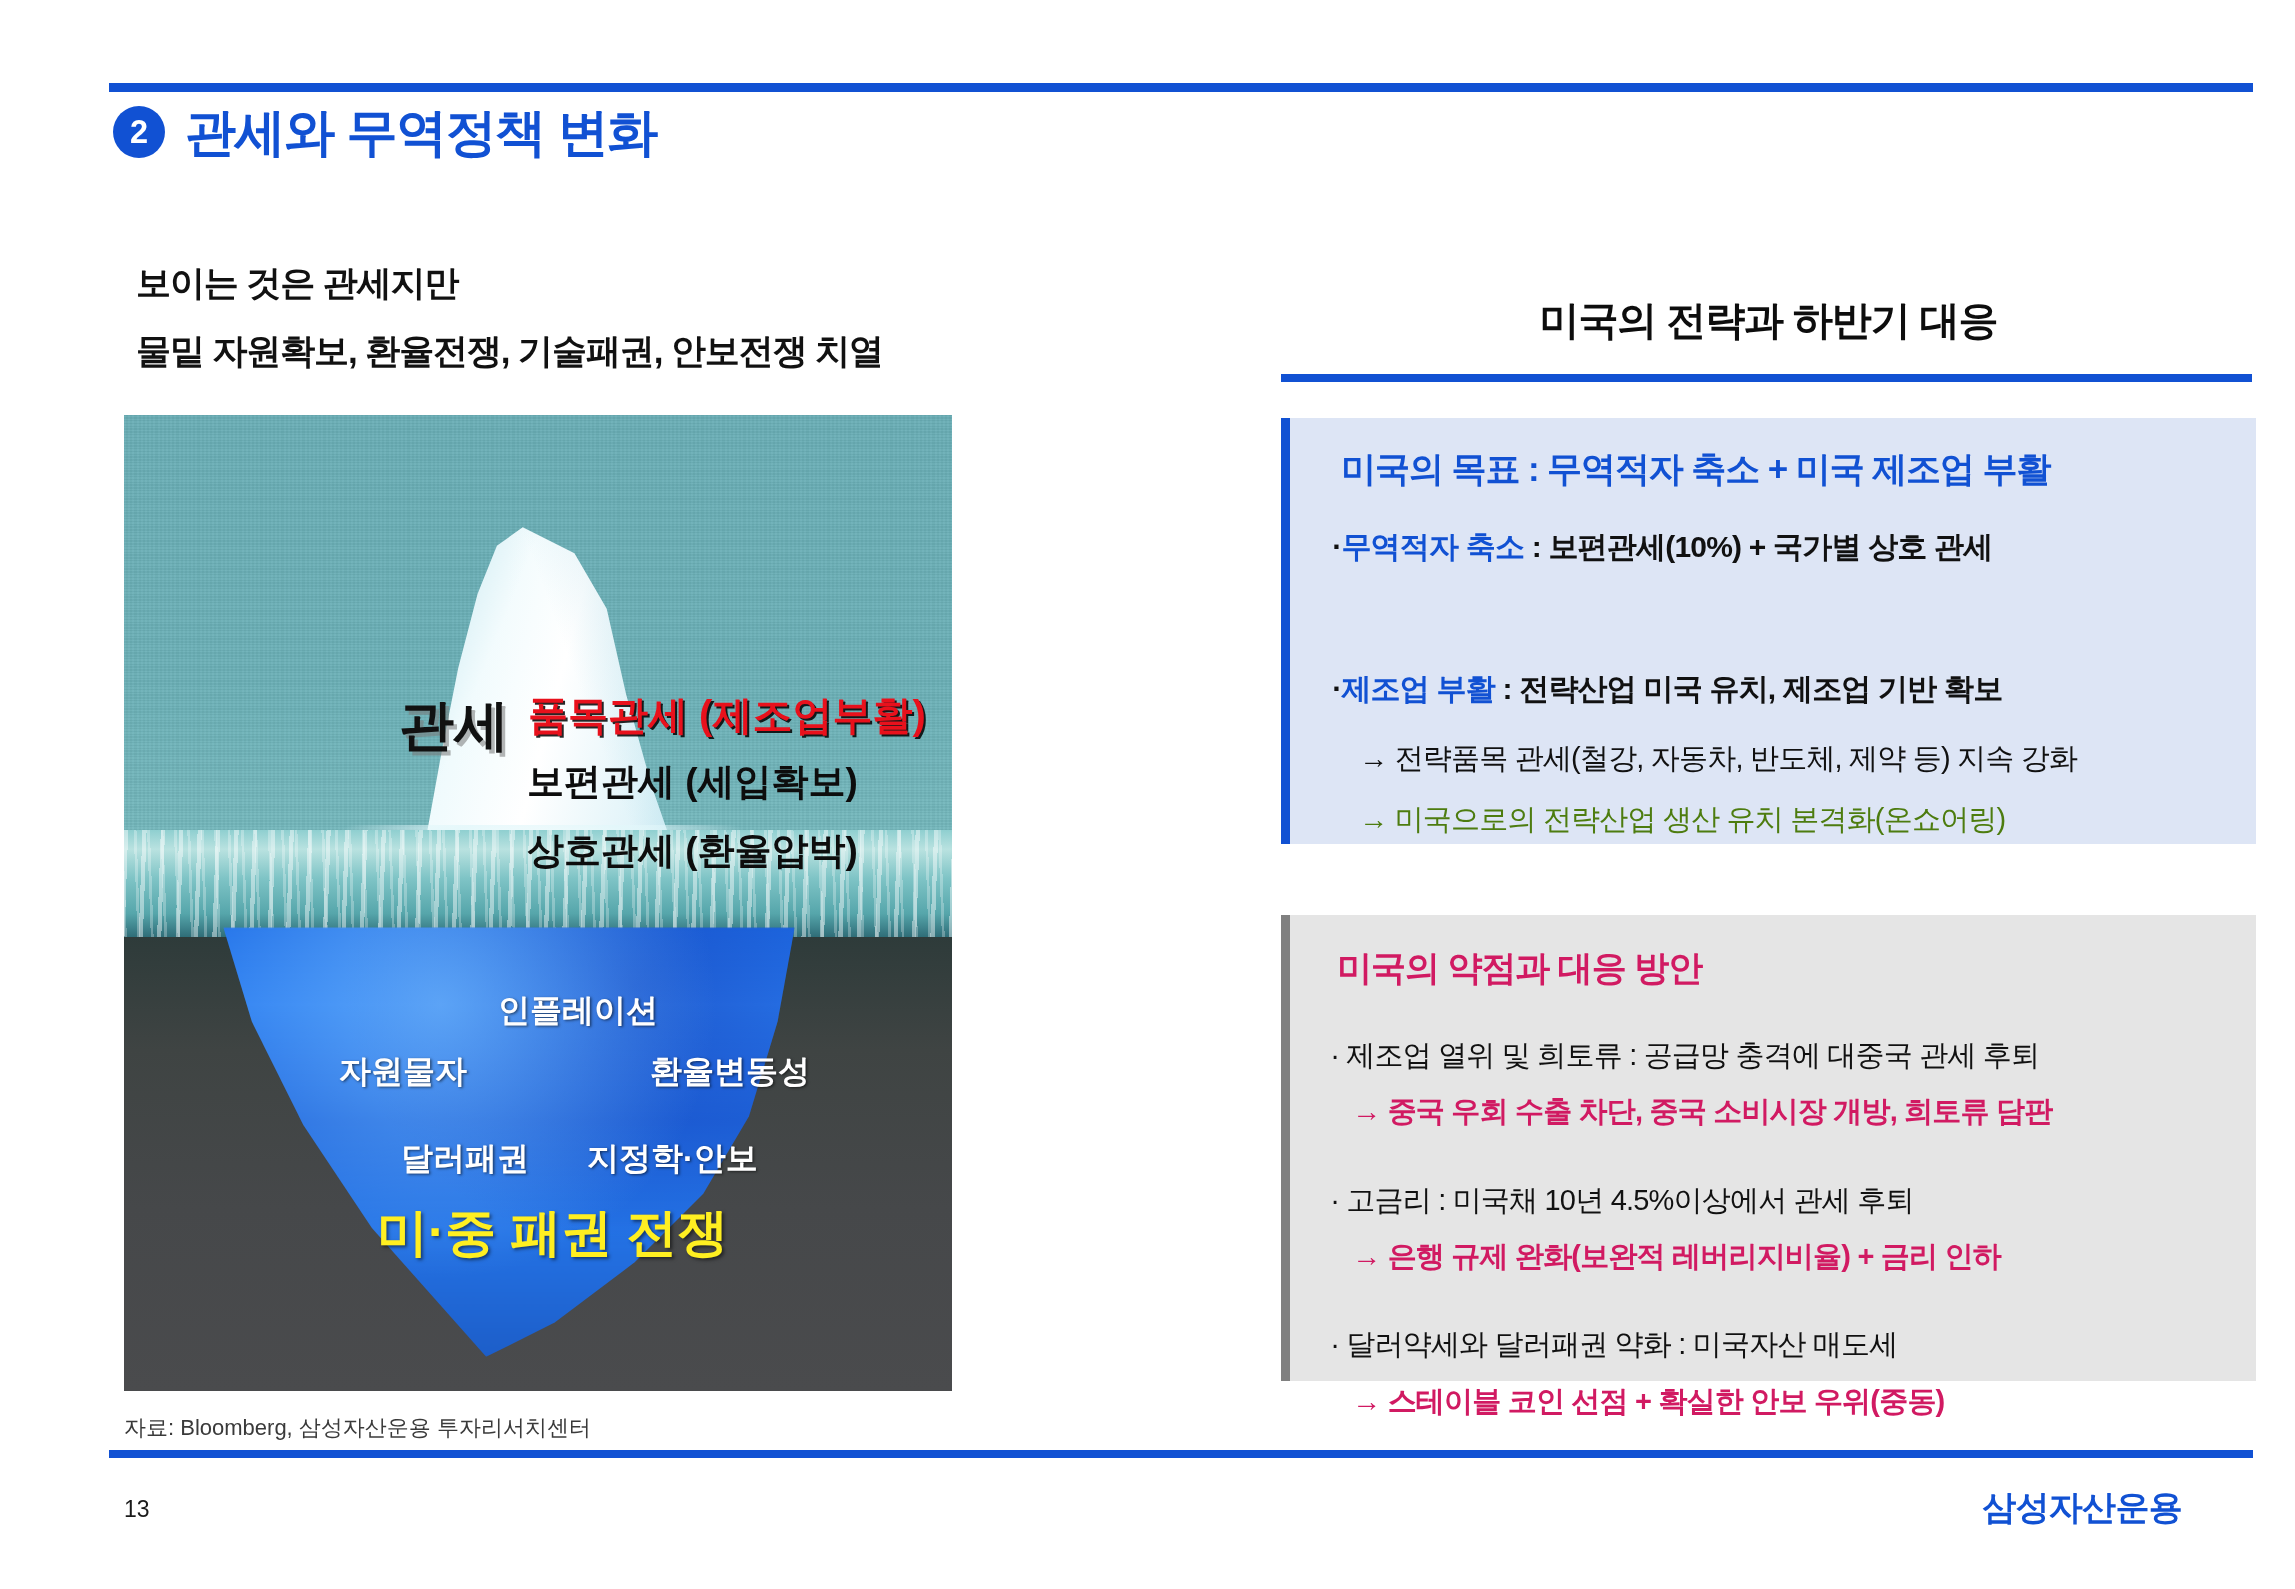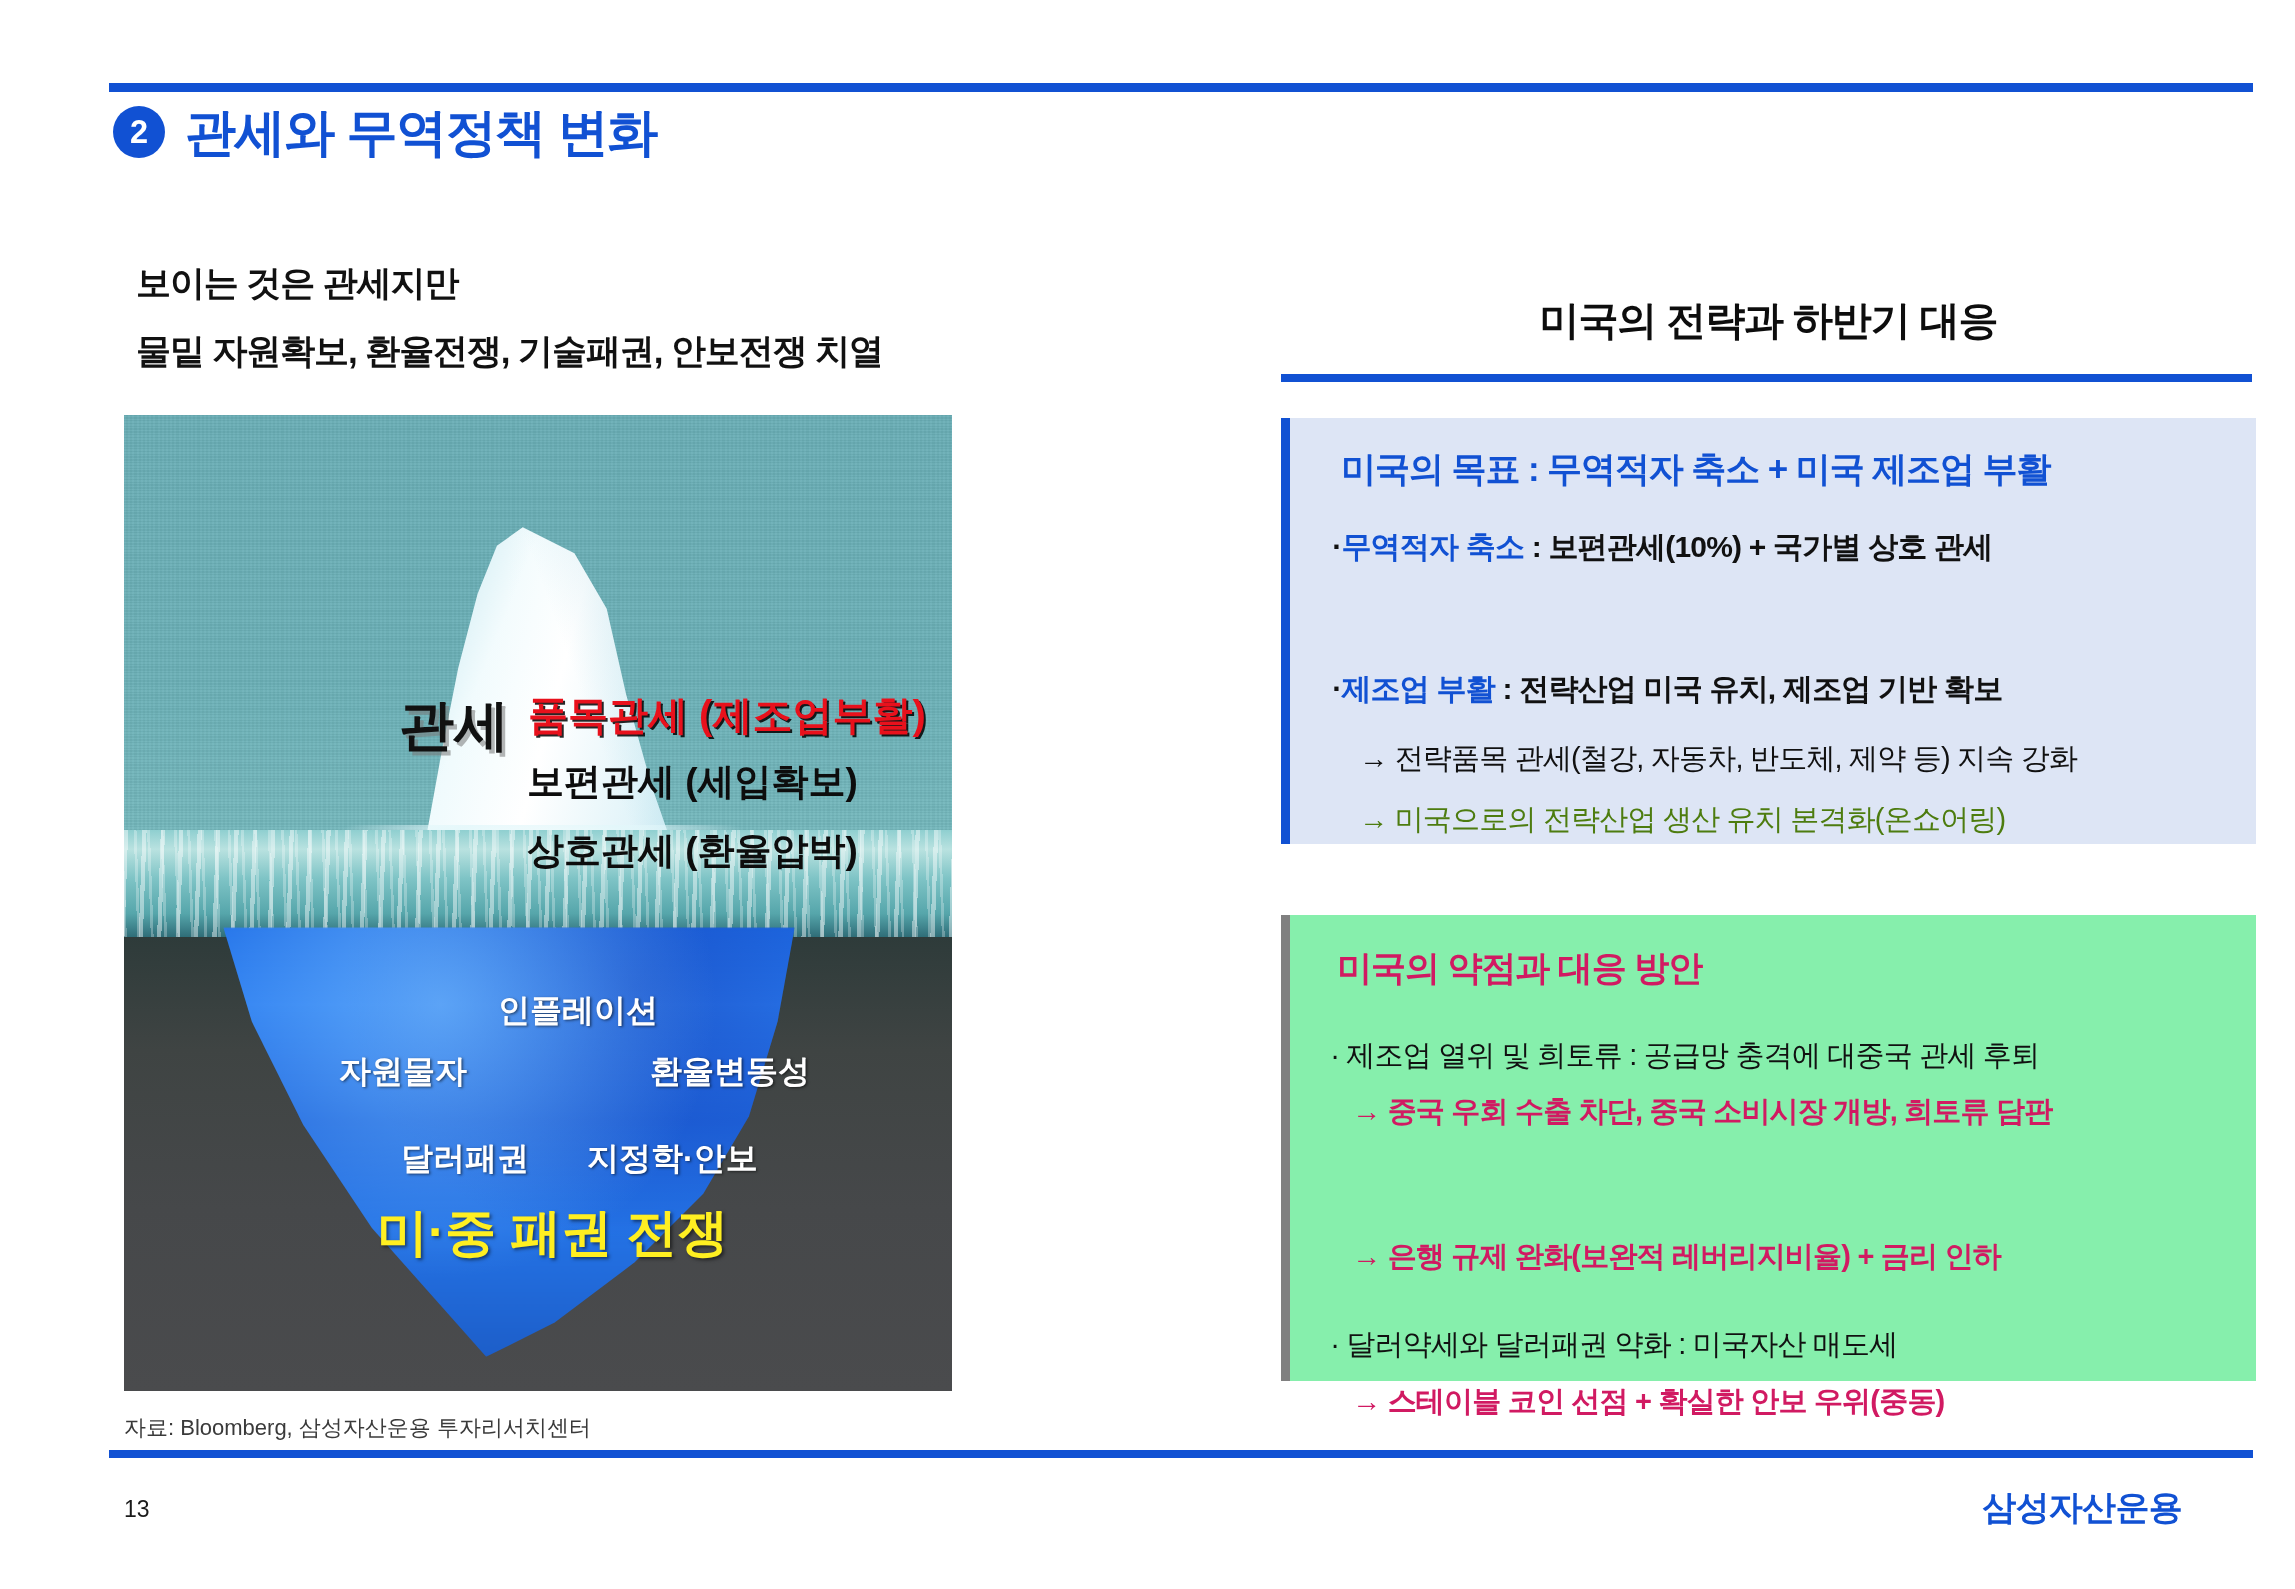--- a/index.html
+++ b/index.html
@@ -173,21 +173,21 @@
   .panel { position:absolute; left:1281px; width:975px; }
   .panel .bar { position:absolute; left:0; top:0; width:9.2px; height:100%; }
   .panel .body { position:absolute; left:9.2px; top:0; right:0; bottom:0; }
 
   .panel-blue { top:418px; height:426px; }
   .panel-blue .bar  { background:#1151d3; }
   .panel-blue .body { background:#dde5f5; }
 
   .panel-gray { top:915px; height:466px; }
   .panel-gray .bar  { background:#808080; }
-  .panel-gray .body { background:#86efac; }
+  .panel-gray .body { background:#e5e5e5; }
 
   .ln { position:absolute; white-space:nowrap; line-height:1; }
 
   
   .b-title { left:51px; top:32.5px;  font-size:35px; font-weight:bold; color:#1151d3; letter-spacing:-1.1px; }
   .b-l1    { left:42px; top:114px; font-size:30px; letter-spacing:-0.8px; }
   .b-l2    { left:69px; top:185px; font-size:29px; letter-spacing:-0.8px; color:#111; }
   .b-l3    { left:42px; top:256px; font-size:30px; letter-spacing:-0.8px; }
   .b-l4    { left:69px; top:326px; font-size:29px; letter-spacing:-0.8px; color:#111; }
   .b-l5    { left:69px; top:387px; font-size:29px; letter-spacing:-0.8px; color:#4d7c0f; }
@@ -265,20 +265,21 @@
       <div class="ln b-l5">→ 미국으로의 전략산업 생산 유치 본격화(온쇼어링)</div>
     </div>
   </div>
 
   <div class="panel panel-gray">
     <div class="bar"></div>
     <div class="body">
       <div class="ln g-title">미국의 약점과 대응 방안</div>
       <div class="ln g-r1">· 제조업 열위 및 희토류 : 공급망 충격에 대중국 관세 후퇴</div>
       <div class="ln g-r2">→ 중국 우회 수출 차단, 중국 소비시장 개방, 희토류 담판</div>
+      <div class="ln g-r3">· 고금리 : 미국채 10년 4.5%이상에서 관세 후퇴</div>
       <div class="ln g-r4">→ 은행 규제 완화(보완적 레버리지비율) + 금리 인하</div>
       <div class="ln g-r5">· 달러약세와 달러패권 약화 : 미국자산 매도세</div>
       <div class="ln g-r6">→ 스테이블 코인 선점 + 확실한 안보 우위(중동)</div>
     </div>
   </div>
 
   <div class="bottom-rule"></div>
   <div class="page-no">13</div>
   <div class="brand">삼성자산운용</div>
 

